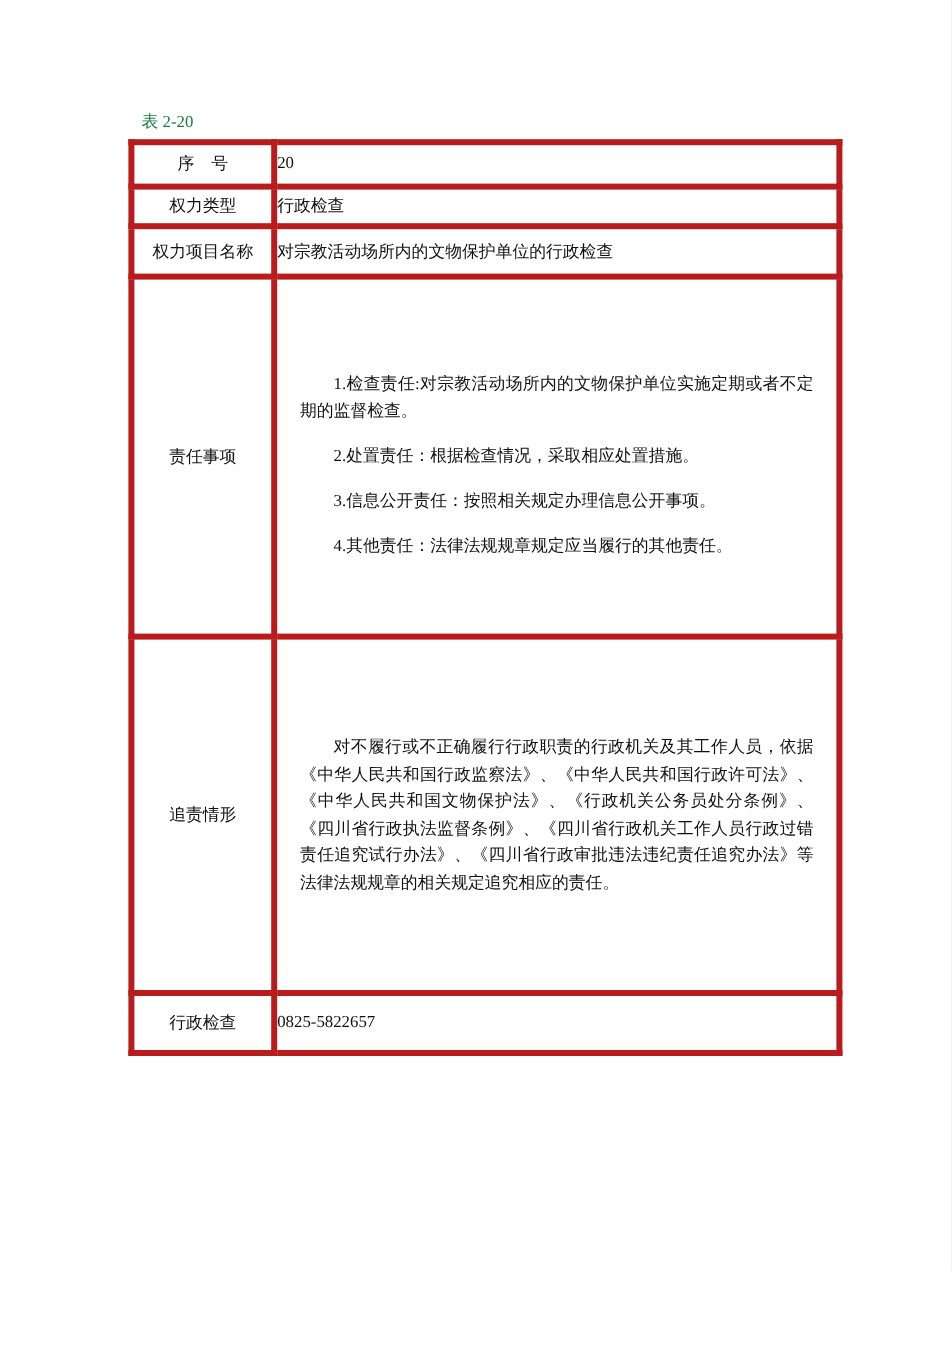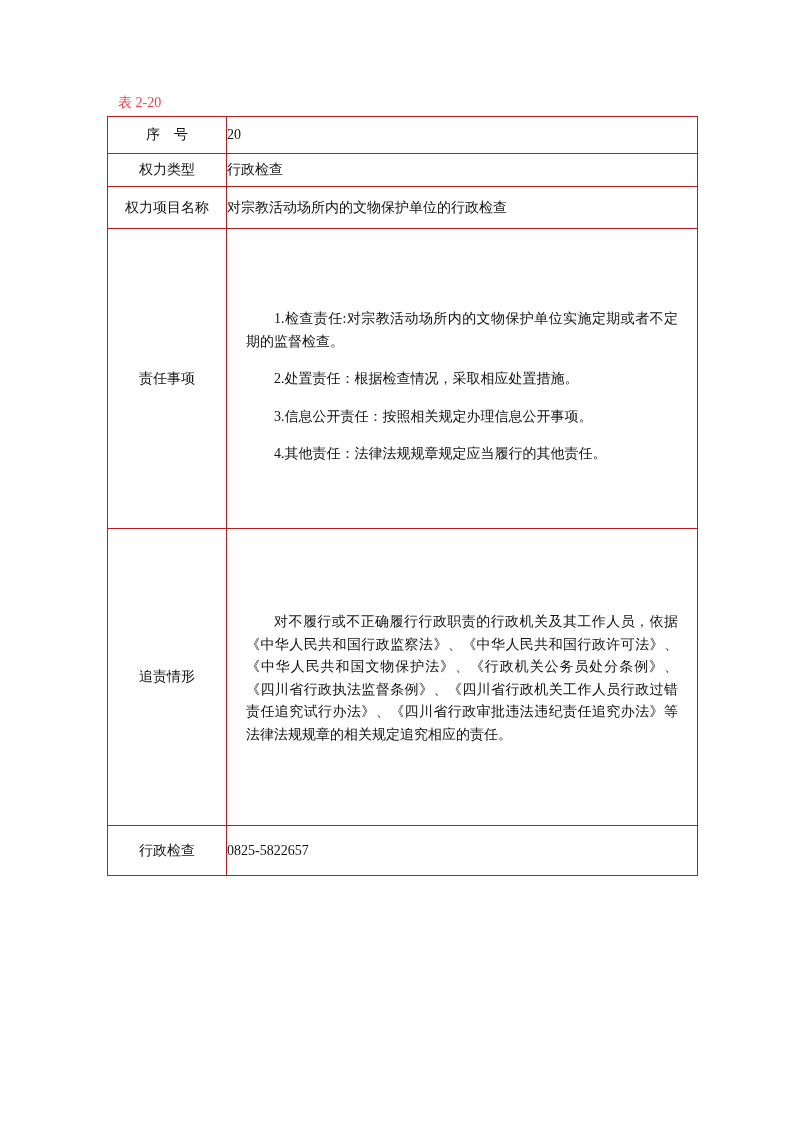--- a/index.html
+++ b/index.html
@@ -15,36 +15,36 @@
     color: #111111;
     overflow: hidden;
   }
 
   .table-caption {
     position: absolute;
     left: 118px;
     top: 94px;
     font-size: 14px;
     line-height: 18px;
-    color: #ef4444;
+    color: #15803d;
   }
 
   table.power-table {
     position: absolute;
     left: 107px;
     top: 116px;
     width: 590px;
     border-collapse: collapse;
     table-layout: fixed;
     font-size: 14px;
     color: #111111;
   }
 
   table.power-table td {
-    border: 1px solid #b91c1c;
+    border: 5px solid #b91c1c;
     vertical-align: middle;
   }
 
   td.label-cell {
     width: 119px;
     text-align: center;
     font-size: 14px;
   }
 
   td.value-cell-center {

